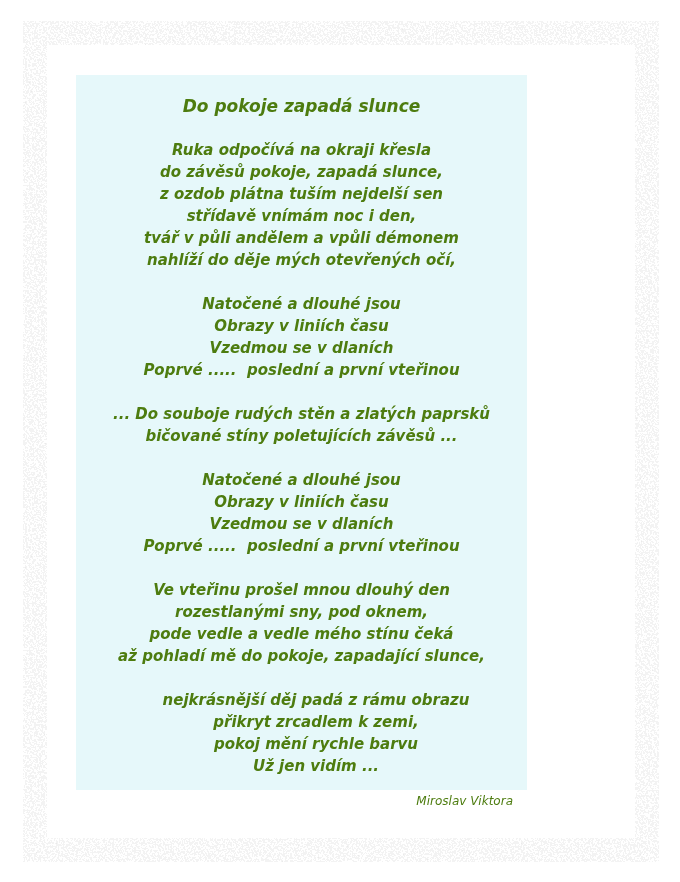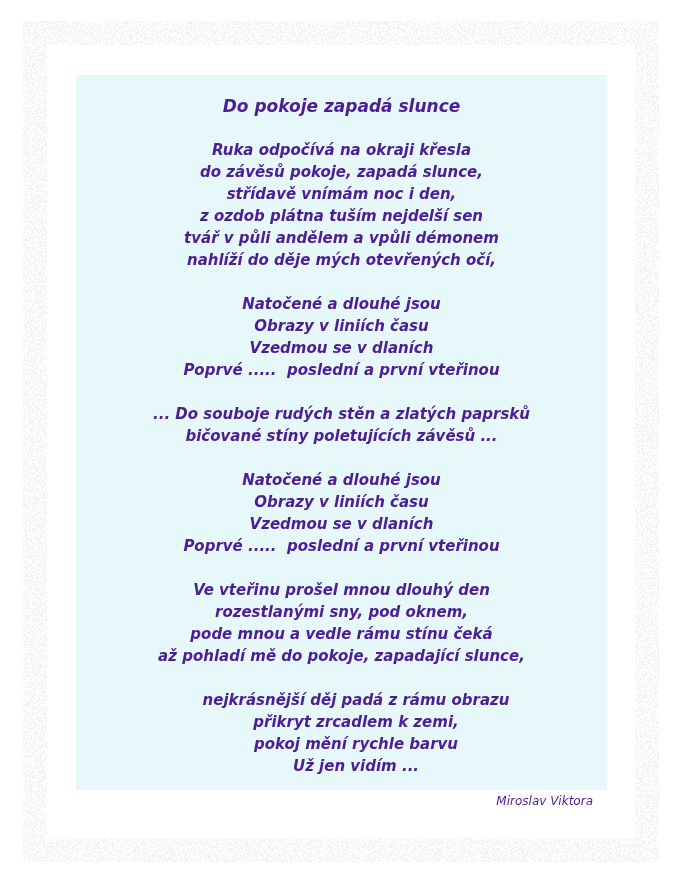--- a/index.html
+++ b/index.html
@@ -20,26 +20,26 @@
     left: 0;
     top: 0;
     width: 680px;
     height: 882px;
     pointer-events: none;
   }
   .sheet {
     position: absolute;
     left: 76px;
     top: 75px;
-    width: 531px;
+    width: 451px;
     height: 715px;
     background: #e6f8fa;
     box-sizing: border-box;
     padding-top: 20px;
-    color: #4c1d95;
+    color: #4d7c0f;
   }
   .poem {
     text-align: center;
     font-style: italic;
     font-size: 15px;
     line-height: 22px;
   }
   .title {
     font-weight: bold;
     font-size: 17px;
@@ -90,22 +90,22 @@
   </svg>
 
   <div class="sheet">
     <div class="poem">
 
       <div class="title">Do pokoje zapadá slunce</div>
 
       <div class="stanza">
         <div class="line">Ruka odpočívá na okraji křesla</div>
         <div class="line">do závěsů pokoje, zapadá slunce,</div>
+        <div class="line">z ozdob plátna tuším nejdelší sen</div>
         <div class="line">střídavě vnímám noc i den,</div>
-        <div class="line">z ozdob plátna tuším nejdelší sen</div>
         <div class="line">tvář v půli andělem a vpůli démonem</div>
         <div class="line">nahlíží do děje mých otevřených očí,</div>
       </div>
 
       <div class="stanza">
         <div class="line">Natočené a dlouhé jsou</div>
         <div class="line">Obrazy v liniích času</div>
         <div class="line">Vzedmou se v dlaních</div>
         <div class="line">Poprvé .....  poslední a první vteřinou</div>
       </div>
@@ -118,21 +118,21 @@
       <div class="stanza">
         <div class="line">Natočené a dlouhé jsou</div>
         <div class="line">Obrazy v liniích času</div>
         <div class="line">Vzedmou se v dlaních</div>
         <div class="line">Poprvé .....  poslední a první vteřinou</div>
       </div>
 
       <div class="stanza">
         <div class="line">Ve vteřinu prošel mnou dlouhý den</div>
         <div class="line">rozestlanými sny, pod oknem,</div>
-        <div class="line">pode mnou a vedle rámu stínu čeká</div>
+        <div class="line">pode vedle a vedle mého stínu čeká</div>
         <div class="line">až pohladí mě do pokoje, zapadající slunce,</div>
       </div>
 
       <div class="stanza last">
         <div class="line">nejkrásnější děj padá z rámu obrazu</div>
         <div class="line">přikryt zrcadlem k zemi,</div>
         <div class="line">pokoj mění rychle barvu</div>
         <div class="line">Už jen vidím ...</div>
       </div>
 

